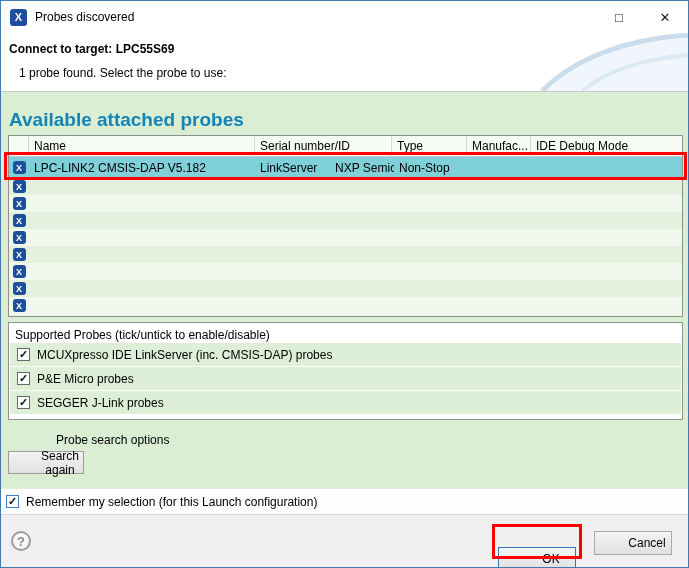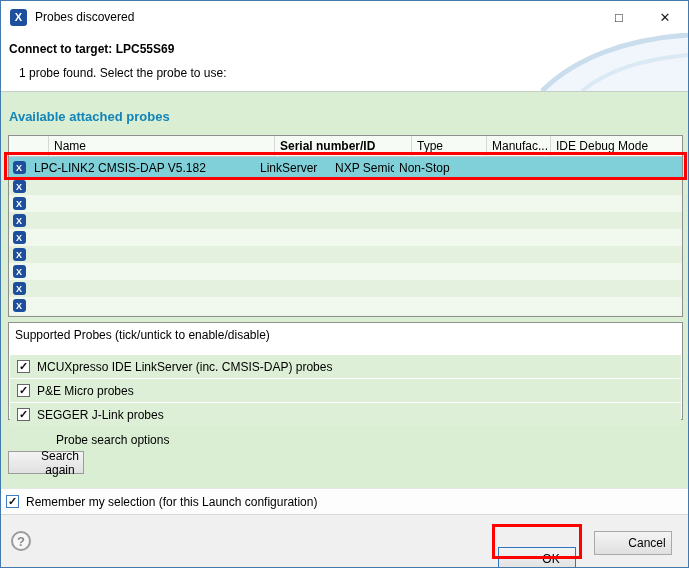--- a/index.html
+++ b/index.html
@@ -16,37 +16,37 @@
   .xicon.big { width:17px; height:17px; font-size:11px; margin-right:8px; }
   .xicon.small { width:13px; height:13px; font-size:9px; }
   .win-controls { position:absolute; right:0; top:0; height:32px; display:flex; }
   .win-btn { width:46px; height:32px; display:flex; align-items:center; justify-content:center; font-size:13px; color:#1a1a1a; }
   
   .header { position:absolute; top:32px; left:0; right:0; height:59px; background:#fff; border-bottom:1px solid #c3cdc3;text-align:right; }
   .header-title { position:absolute; left:8px; top:9px; font-weight:bold; }
   .header-sub { position:absolute; left:18px; top:33px; }
   .header-art { position:absolute; right:0; top:0; }
   
-  .section-heading { position:absolute; left:8px; top:108px; font-weight:bold; font-size:13px; color:var(--section-heading,#1484b8); }
+  .section-heading { position:absolute; left:8px; top:108px; font-weight:bold; font-size:19px; color:var(--section-heading,#1484b8); }
   
   .probe-table { position:absolute; left:7px; top:134px; width:675px; height:182px; background:#edf6e9; border:1px solid #8f8f8f; overflow:hidden; }
-  .thead { display:flex; height:21px; background:#f7fbf5; border-bottom:1px solid #c9c9c9;padding-left:20px; }
+  .thead { display:flex; height:21px; background:#f7fbf5; border-bottom:1px solid #c9c9c9; }
   .th { display:flex; align-items:center; padding-left:5px; border-right:1px solid #d8d8d8; overflow:hidden; white-space:nowrap; }
   .c-icon { width:20px; display:flex; align-items:center; justify-content:center; padding-left:0; }
-  .c-name { width:226px; } .c-serial { width:137px;font-weight:bold; } .c-type { width:75px; } .c-manu { width:64px; } .c-mode { flex:1; border-right:none; }
+  .c-name { width:226px; } .c-serial { width:137px; } .c-type { width:75px; } .c-manu { width:64px; } .c-mode { flex:1; border-right:none; }
   .trow { display:flex; align-items:center; height:21px; }
   .trow.selected { background:var(--selected-row-bg,#7fd0d8); }
   .td { padding-left:5px; overflow:hidden; white-space:nowrap; display:flex; align-items:center; }
   .td.c-icon { padding-left:0; }
   .empty-rows .erow { display:flex; align-items:center; height:17px; }
   .empty-rows .erow:nth-child(odd) { background:#e4f1de; }
   .empty-rows .erow:nth-child(even) { background:#f1f8ed; }
   
   .supported { position:absolute; left:7px; top:321px; width:675px; height:98px; background:#fff; border:1px solid #8f8f8f; }
-  .supported-header { height:32px; line-height:24px; padding-left:6px; }
+  .supported-header { height:20px; line-height:24px; padding-left:6px; }
   .sp-row { height:23px; margin:0 1px 1px 1px; background:#ddefd7; display:flex; align-items:center; padding-left:7px; }
   .checkbox { width:13px; height:13px; min-width:13px; background:#fff; border:1px solid #666; display:flex; align-items:center; justify-content:center; font-size:11px; font-weight:bold; color:#111; line-height:1; }
   .cb-label { margin-left:7px; white-space:nowrap; }
   
   .search-label { position:absolute; left:8px; top:432px;margin-left:47px; }
   .btn { display:flex; align-items:center; justify-content:center; background:linear-gradient(#f4f4f4,#e0e0e0); border:1px solid #9c9c9c; font-size:12px; color:#000;padding-left:28px; }
   .search-btn { position:absolute; left:7px; top:450px; width:76px; height:23px; }
   
   .remember { position:absolute; left:0; right:0; top:487px; height:26px; background:#fcfdfc; border-top:1px solid #e2e8e2; display:flex; align-items:center; padding-left:5px; }
   .remember .checkbox { border-color:#3f7cc0; }

